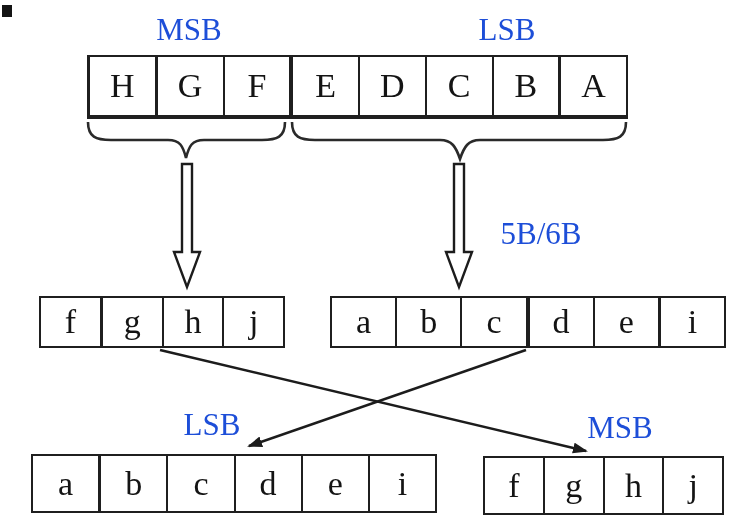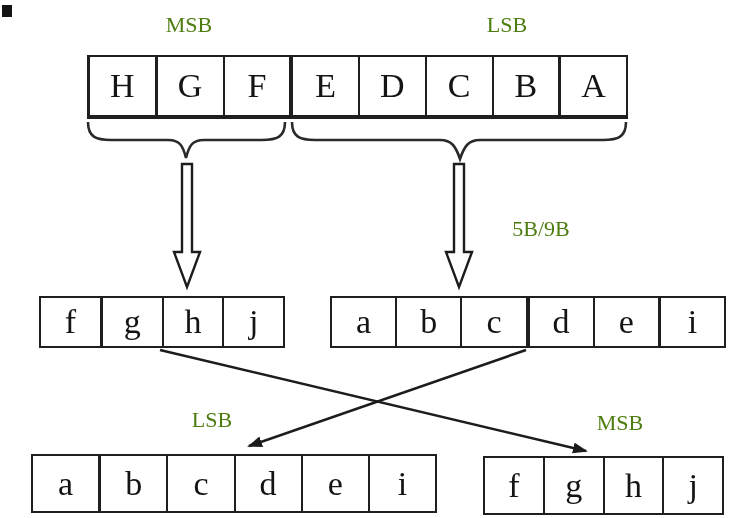--- a/index.html
+++ b/index.html
@@ -20,24 +20,24 @@
     position: absolute;
     left: 2px;
     top: 5px;
     width: 10px;
     height: 12px;
     background: #141414;
   }
   .label {
     position: absolute;
     transform: translateX(-50%);
-    font-size: 22px;
+    font-size: 31px;
     line-height: 1;
     white-space: nowrap;
-    color: #4d7c0f;
+    color: #1d4ed8;
   }
   .row {
     position: absolute;
     display: flex;
     box-sizing: border-box;
     border: 2px solid #1f1f1f;
     background: #ffffff;
   }
   .row.top-row {
     border-left-width: 3px;
@@ -83,21 +83,21 @@
     <div class="cell">H</div>
     <div class="cell med-left">G</div>
     <div class="cell">F</div>
     <div class="cell thick-left">E</div>
     <div class="cell">D</div>
     <div class="cell">C</div>
     <div class="cell">B</div>
     <div class="cell med-left">A</div>
   </div>
 
-  <div class="label" style="left:541px; top:218px;">5B/9B</div>
+  <div class="label" style="left:541px; top:218px;">5B/6B</div>
 
   <div class="row" style="left:39px; top:296px; width:246px; height:52px;">
     <div class="cell">f</div>
     <div class="cell med-left">g</div>
     <div class="cell">h</div>
     <div class="cell">j</div>
   </div>
 
   <div class="row" style="left:330px; top:296px; width:396px; height:52px;">
     <div class="cell">a</div>

